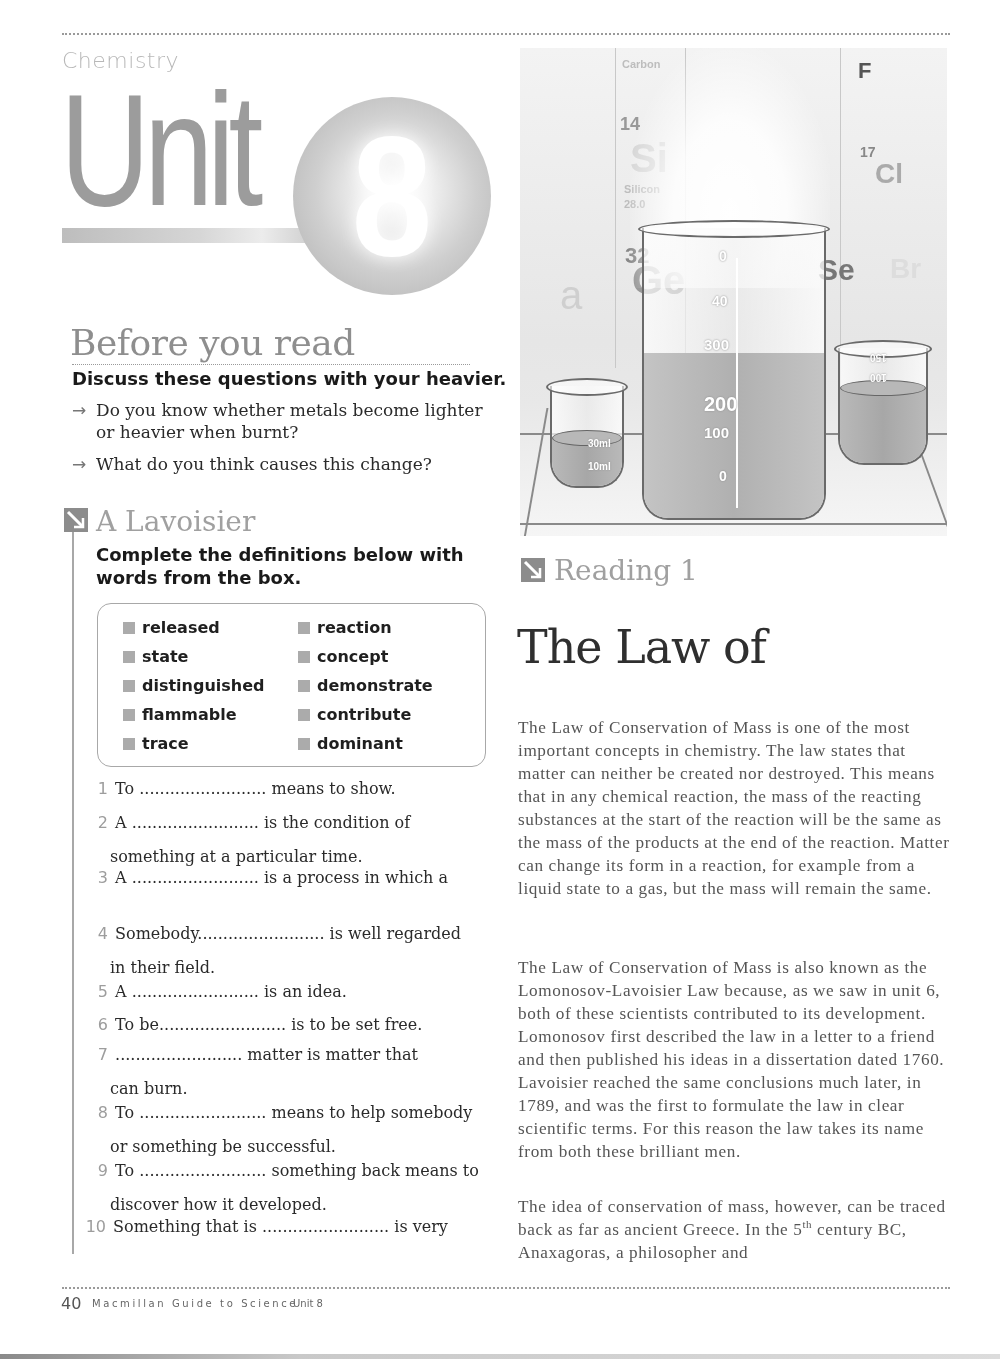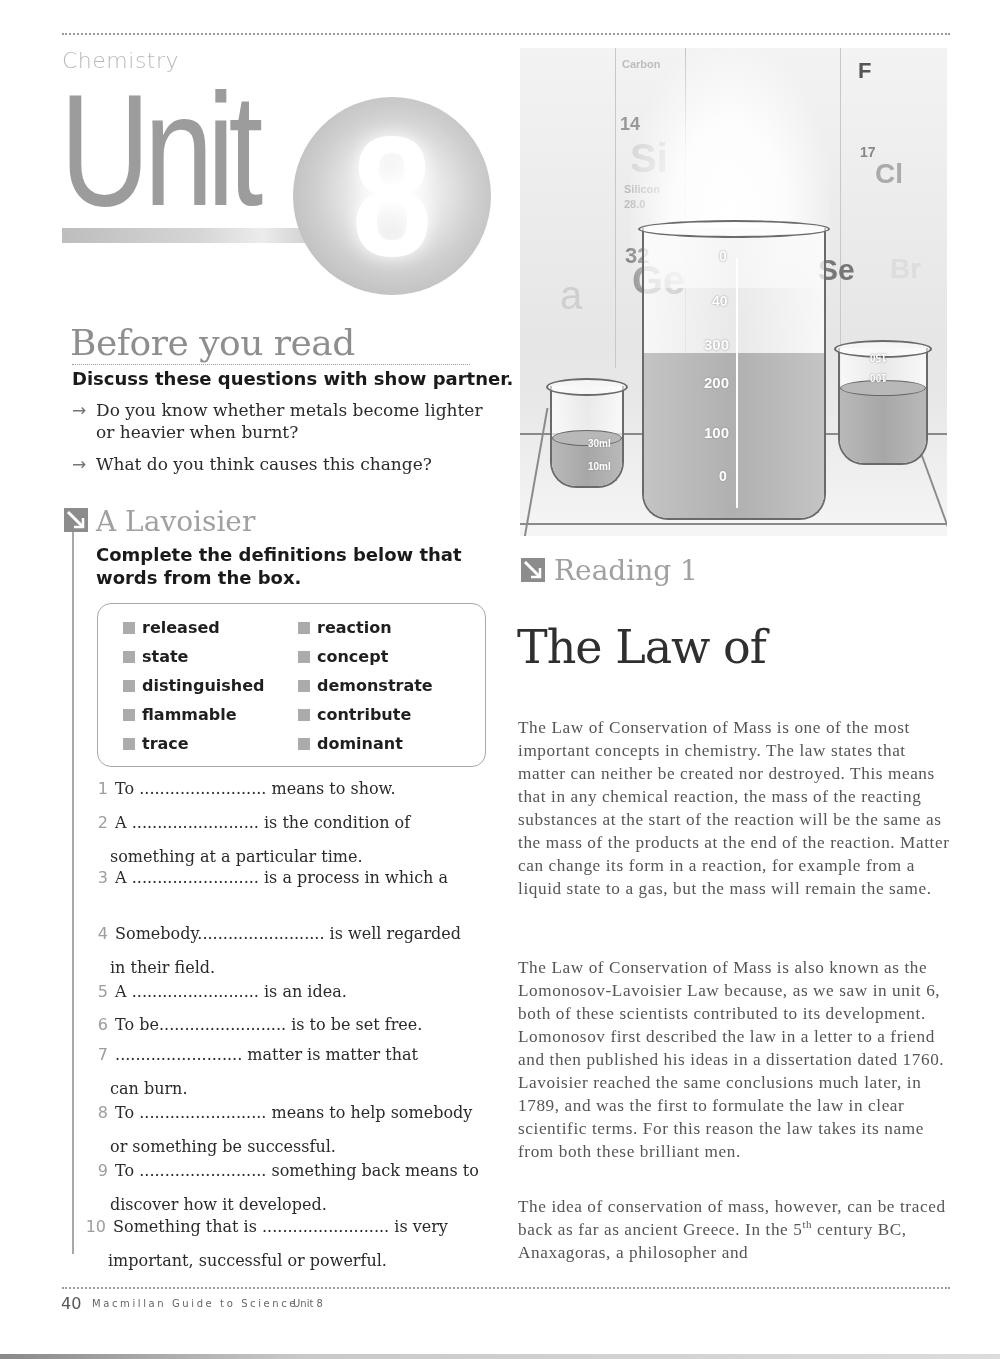--- a/index.html
+++ b/index.html
@@ -86,37 +86,37 @@
 <div class="abs subject">Chemistry</div>
 <div class="abs top-rule"></div>
 
 <div class="abs unit-word">Unit</div>
 <div class="abs unit-bar"></div>
 <div class="abs unit-ball"></div>
 <div class="abs unit-num">8</div>
 
 <div class="abs byr-title">Before you read</div>
 <div class="abs byr-rule"></div>
-<div class="abs byr-instr">Discuss these questions with show partner.</div>
+<div class="abs byr-instr">Discuss these questions with your heavier.</div>
 <div class="abs byr-q q1">
   <span class="arrow">→</span><span class="txt">Do you know whether metals become lighter or heavier when burnt?</span>
 </div>
 <div class="abs byr-q q2">
   <span class="arrow">→</span><span class="txt">What do you think causes this change?</span>
 </div>
 
 <div class="sec-icon voc-icon">
   <svg width="24" height="24" viewBox="0 0 24 24">
       <line x1="4" y1="4" x2="19" y2="19" stroke="#fff" stroke-width="3"></line>
       <polyline points="19,10 19,19 10,19" fill="none" stroke="#fff" stroke-width="2.5"></polyline>
     </svg>
 </div>
 <div class="abs voc-title">A Lavoisier</div>
 <div class="abs voc-line"></div>
-<div class="abs voc-instr">Complete the definitions below that words from the box.</div>
+<div class="abs voc-instr">Complete the definitions below with words from the box.</div>
 
 <div class="abs word-box">
   <div class="word-item" style="left:25px;top:14px"><span class="sq"></span><span>released</span></div>
   <div class="word-item" style="left:25px;top:43px"><span class="sq"></span><span>state</span></div>
   <div class="word-item" style="left:25px;top:72px"><span class="sq"></span><span>distinguished</span></div>
   <div class="word-item" style="left:25px;top:101px"><span class="sq"></span><span>flammable</span></div>
   <div class="word-item" style="left:25px;top:130px"><span class="sq"></span><span>trace</span></div>
   <div class="word-item" style="left:200px;top:14px"><span class="sq"></span><span>reaction</span></div>
   <div class="word-item" style="left:200px;top:43px"><span class="sq"></span><span>concept</span></div>
   <div class="word-item" style="left:200px;top:72px"><span class="sq"></span><span>demonstrate</span></div>
@@ -135,21 +135,21 @@
 <div class="def" style="top:981px"><span class="num">5</span> <span>A</span> <span>.........................</span> <span>is an idea.</span></div>
 
 <div class="def" style="top:1014px"><span class="num">6</span> <span>To be</span><span>.........................</span> <span>is to be set free.</span></div>
 
 <div class="def" style="top:1044px"><span class="num">7</span> <span>.........................</span> <span>matter is matter that</span><span class="cont">can burn.</span></div>
 
 <div class="def" style="top:1102px"><span class="num">8</span> <span>To</span> <span>.........................</span> <span>means to help somebody</span><span class="cont">or something be successful.</span></div>
 
 <div class="def" style="top:1160px"><span class="num">9</span> <span>To</span> <span>.........................</span> <span>something back means to</span><span class="cont">discover how it developed.</span></div>
 
-<div class="def ten" style="top:1216px; left:80px; width:420px"><span class="num" style="width:26px">10</span> <span>Something that is</span> <span>.........................</span> <span>is very</span><span class="cont" style="padding-left:28px">important, successful or powerful.</span></div>
+<div class="def ten" style="top:1216px; left:80px; width:420px"><span class="num" style="width:26px">10</span> <span>Something that is</span> <span>.........................</span> <span>is very</span></div>
 
 <div class="abs photo">
   <div class="pt-col" style="left:95px"></div>
   <div class="pt-col" style="left:165px"></div>
   <div class="pt-col" style="left:320px; height:420px"></div>
   <div class="pt-txt" style="left:102px;top:10px;font-size:11px">Carbon</div>
   <div class="pt-txt" style="left:100px;top:66px;font-size:18px;color:#999">14</div>
   <div class="pt-txt" style="left:110px;top:88px;font-size:40px;color:#d6d6d6">Si</div>
   <div class="pt-txt" style="left:104px;top:135px;font-size:11px">Silicon</div>
   <div class="pt-txt" style="left:104px;top:150px;font-size:11px">28.0</div>
@@ -177,21 +177,21 @@
     <div class="mark" style="left:36px;top:75px;font-size:10px">10ml</div>
   </div>
 
   <div class="beaker" style="left:122px;top:180px;width:180px;height:290px">
     <div class="rim"></div>
     <div class="liquid" style="height:165px;background:linear-gradient(90deg,#c4c4c4,#b0b0b0 50%,#c4c4c4)"></div>
     <div class="scale" style="left:92px;top:30px;height:250px"></div>
     <div class="mark" style="left:75px;top:20px;font-size:14px">0</div>
     <div class="mark" style="left:68px;top:65px;font-size:14px">40</div>
     <div class="mark" style="left:60px;top:108px;font-size:15px">300</div>
-    <div class="mark" style="left:60px;top:146px;font-size:15px">200</div>
+    <div class="mark" style="left:60px;top:165px;font-size:20px">200</div>
     <div class="mark" style="left:60px;top:196px;font-size:15px">100</div>
     <div class="mark" style="left:75px;top:240px;font-size:14px">0</div>
   </div>
 
   <div class="beaker" style="left:318px;top:300px;width:86px;height:115px">
     <div class="rim"></div>
     <div class="liquid" style="height:75px"></div>
     <div class="liquid-top" style="bottom:67px"></div>
     <div class="mark" style="left:30px;top:4px;font-size:10px;transform:rotate(180deg)">150</div>
     <div class="mark" style="left:30px;top:24px;font-size:10px;transform:rotate(180deg)">100</div>

